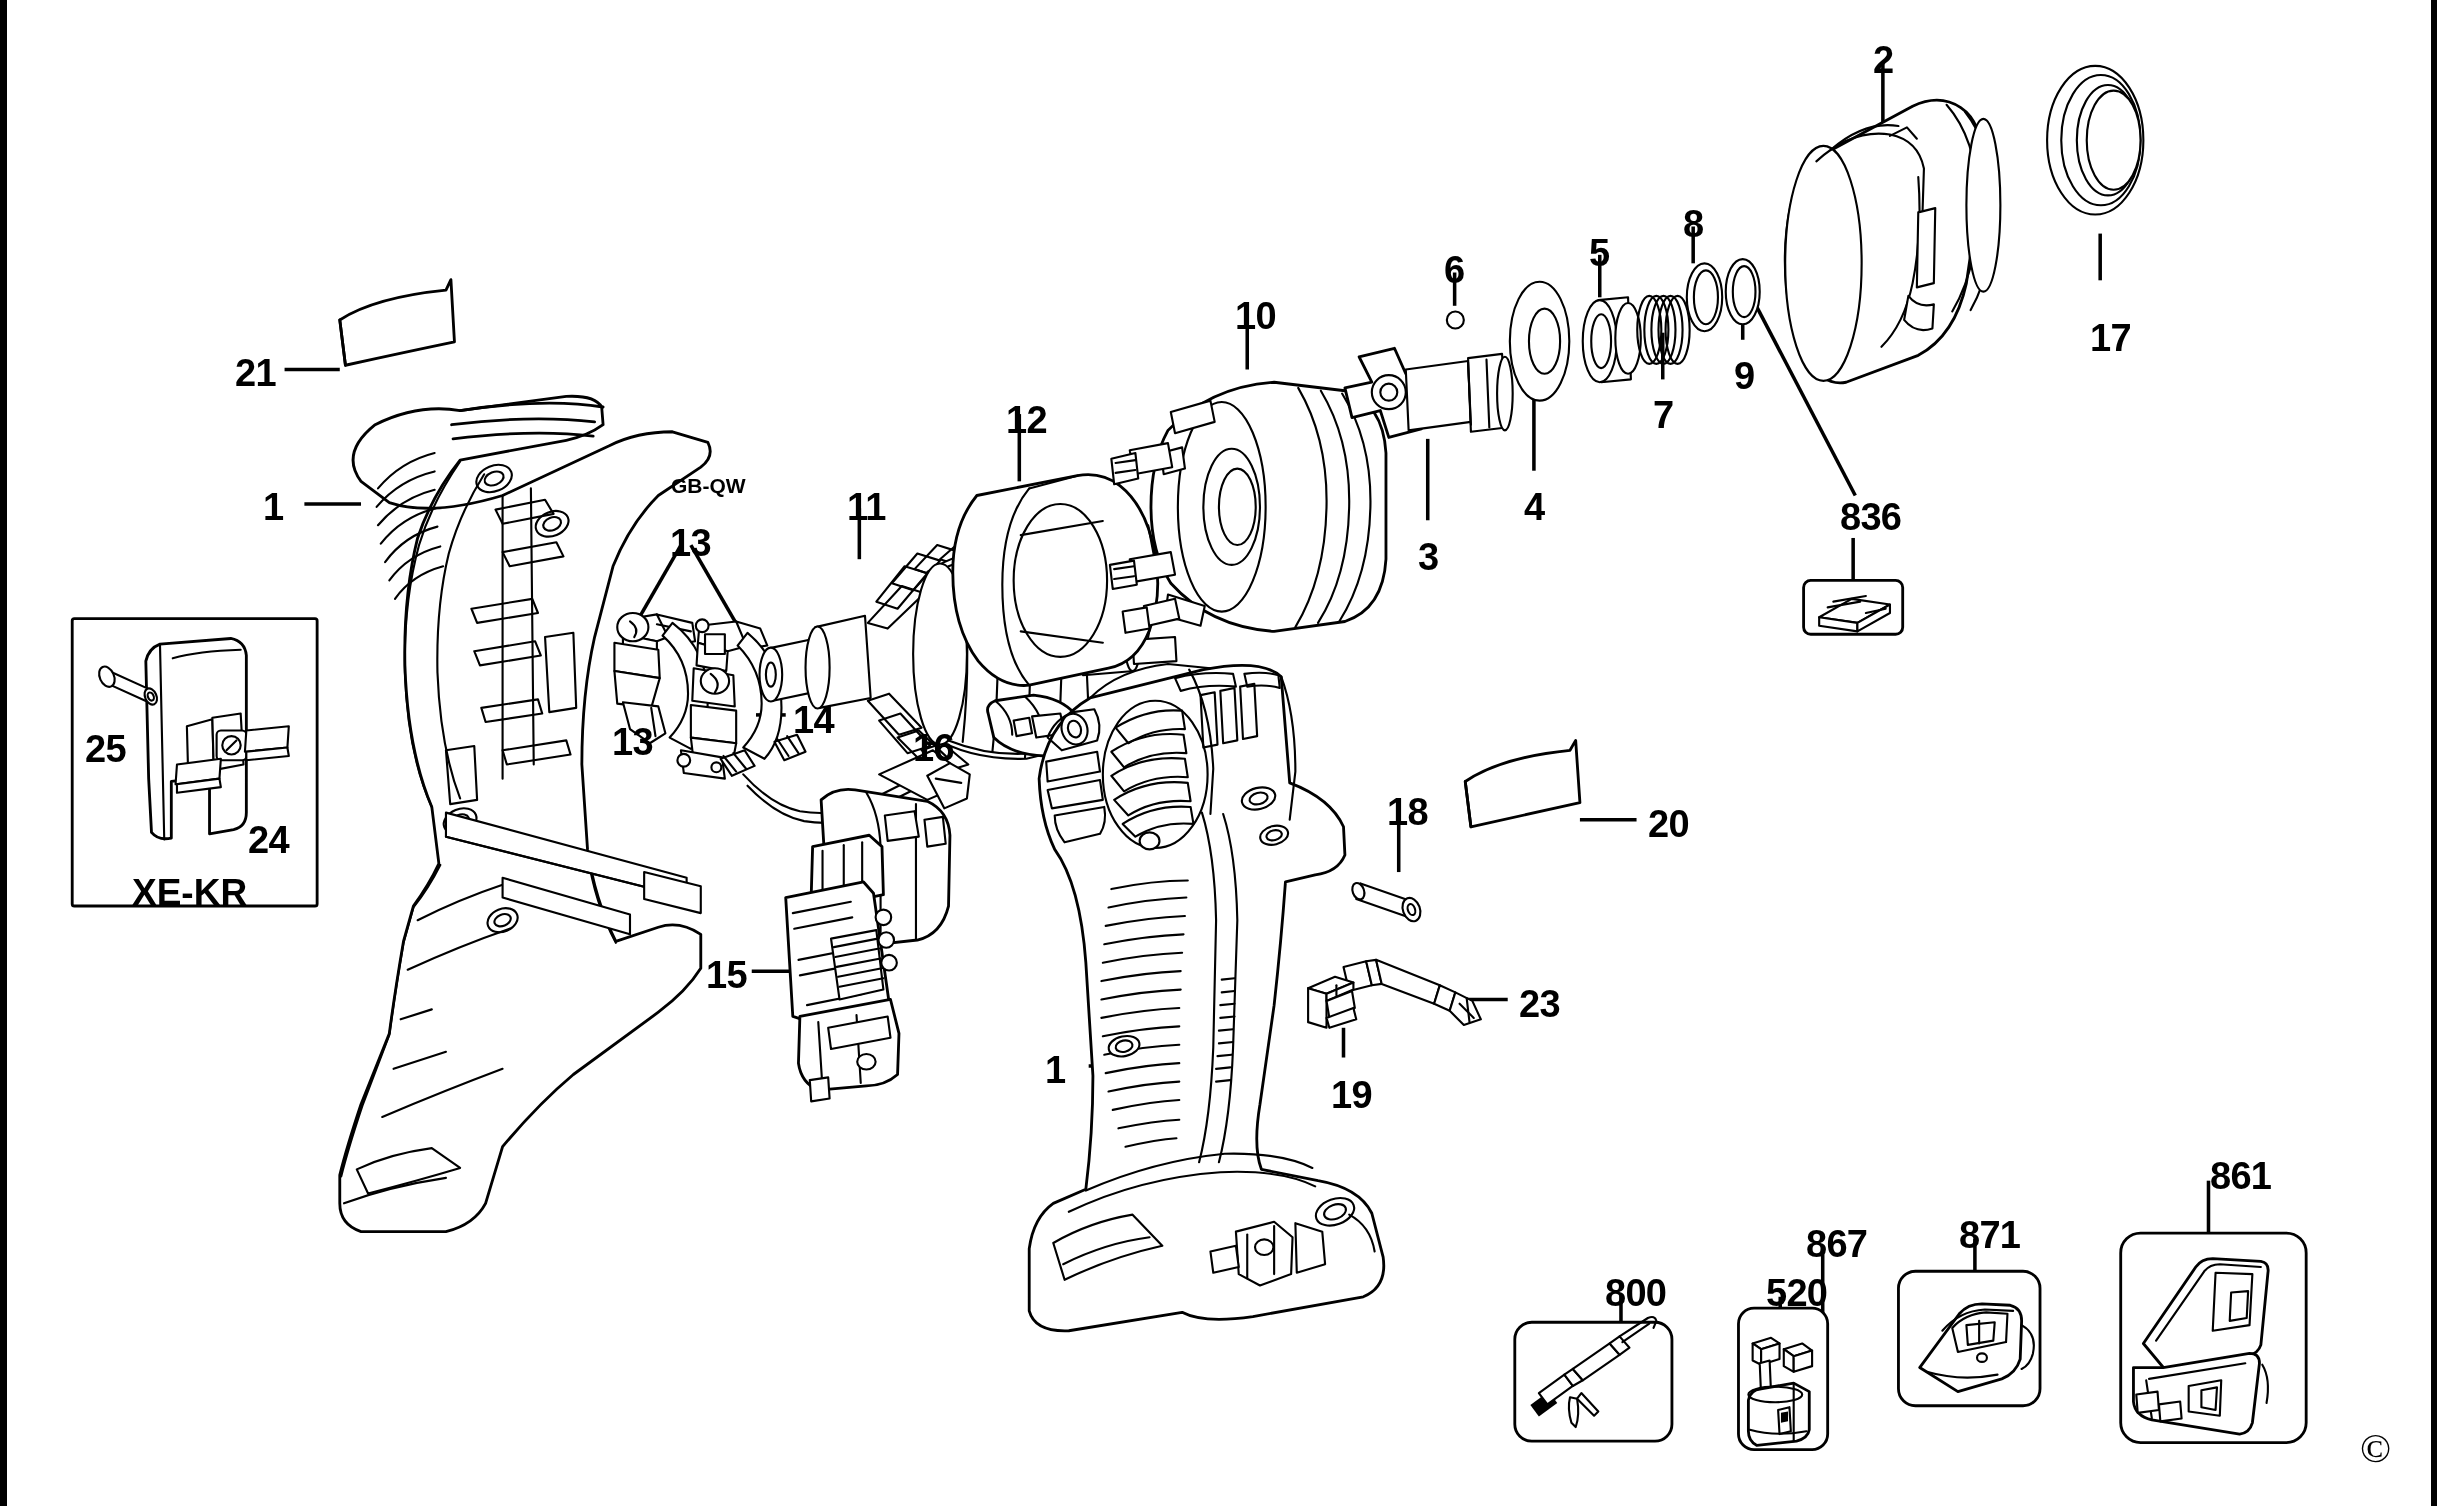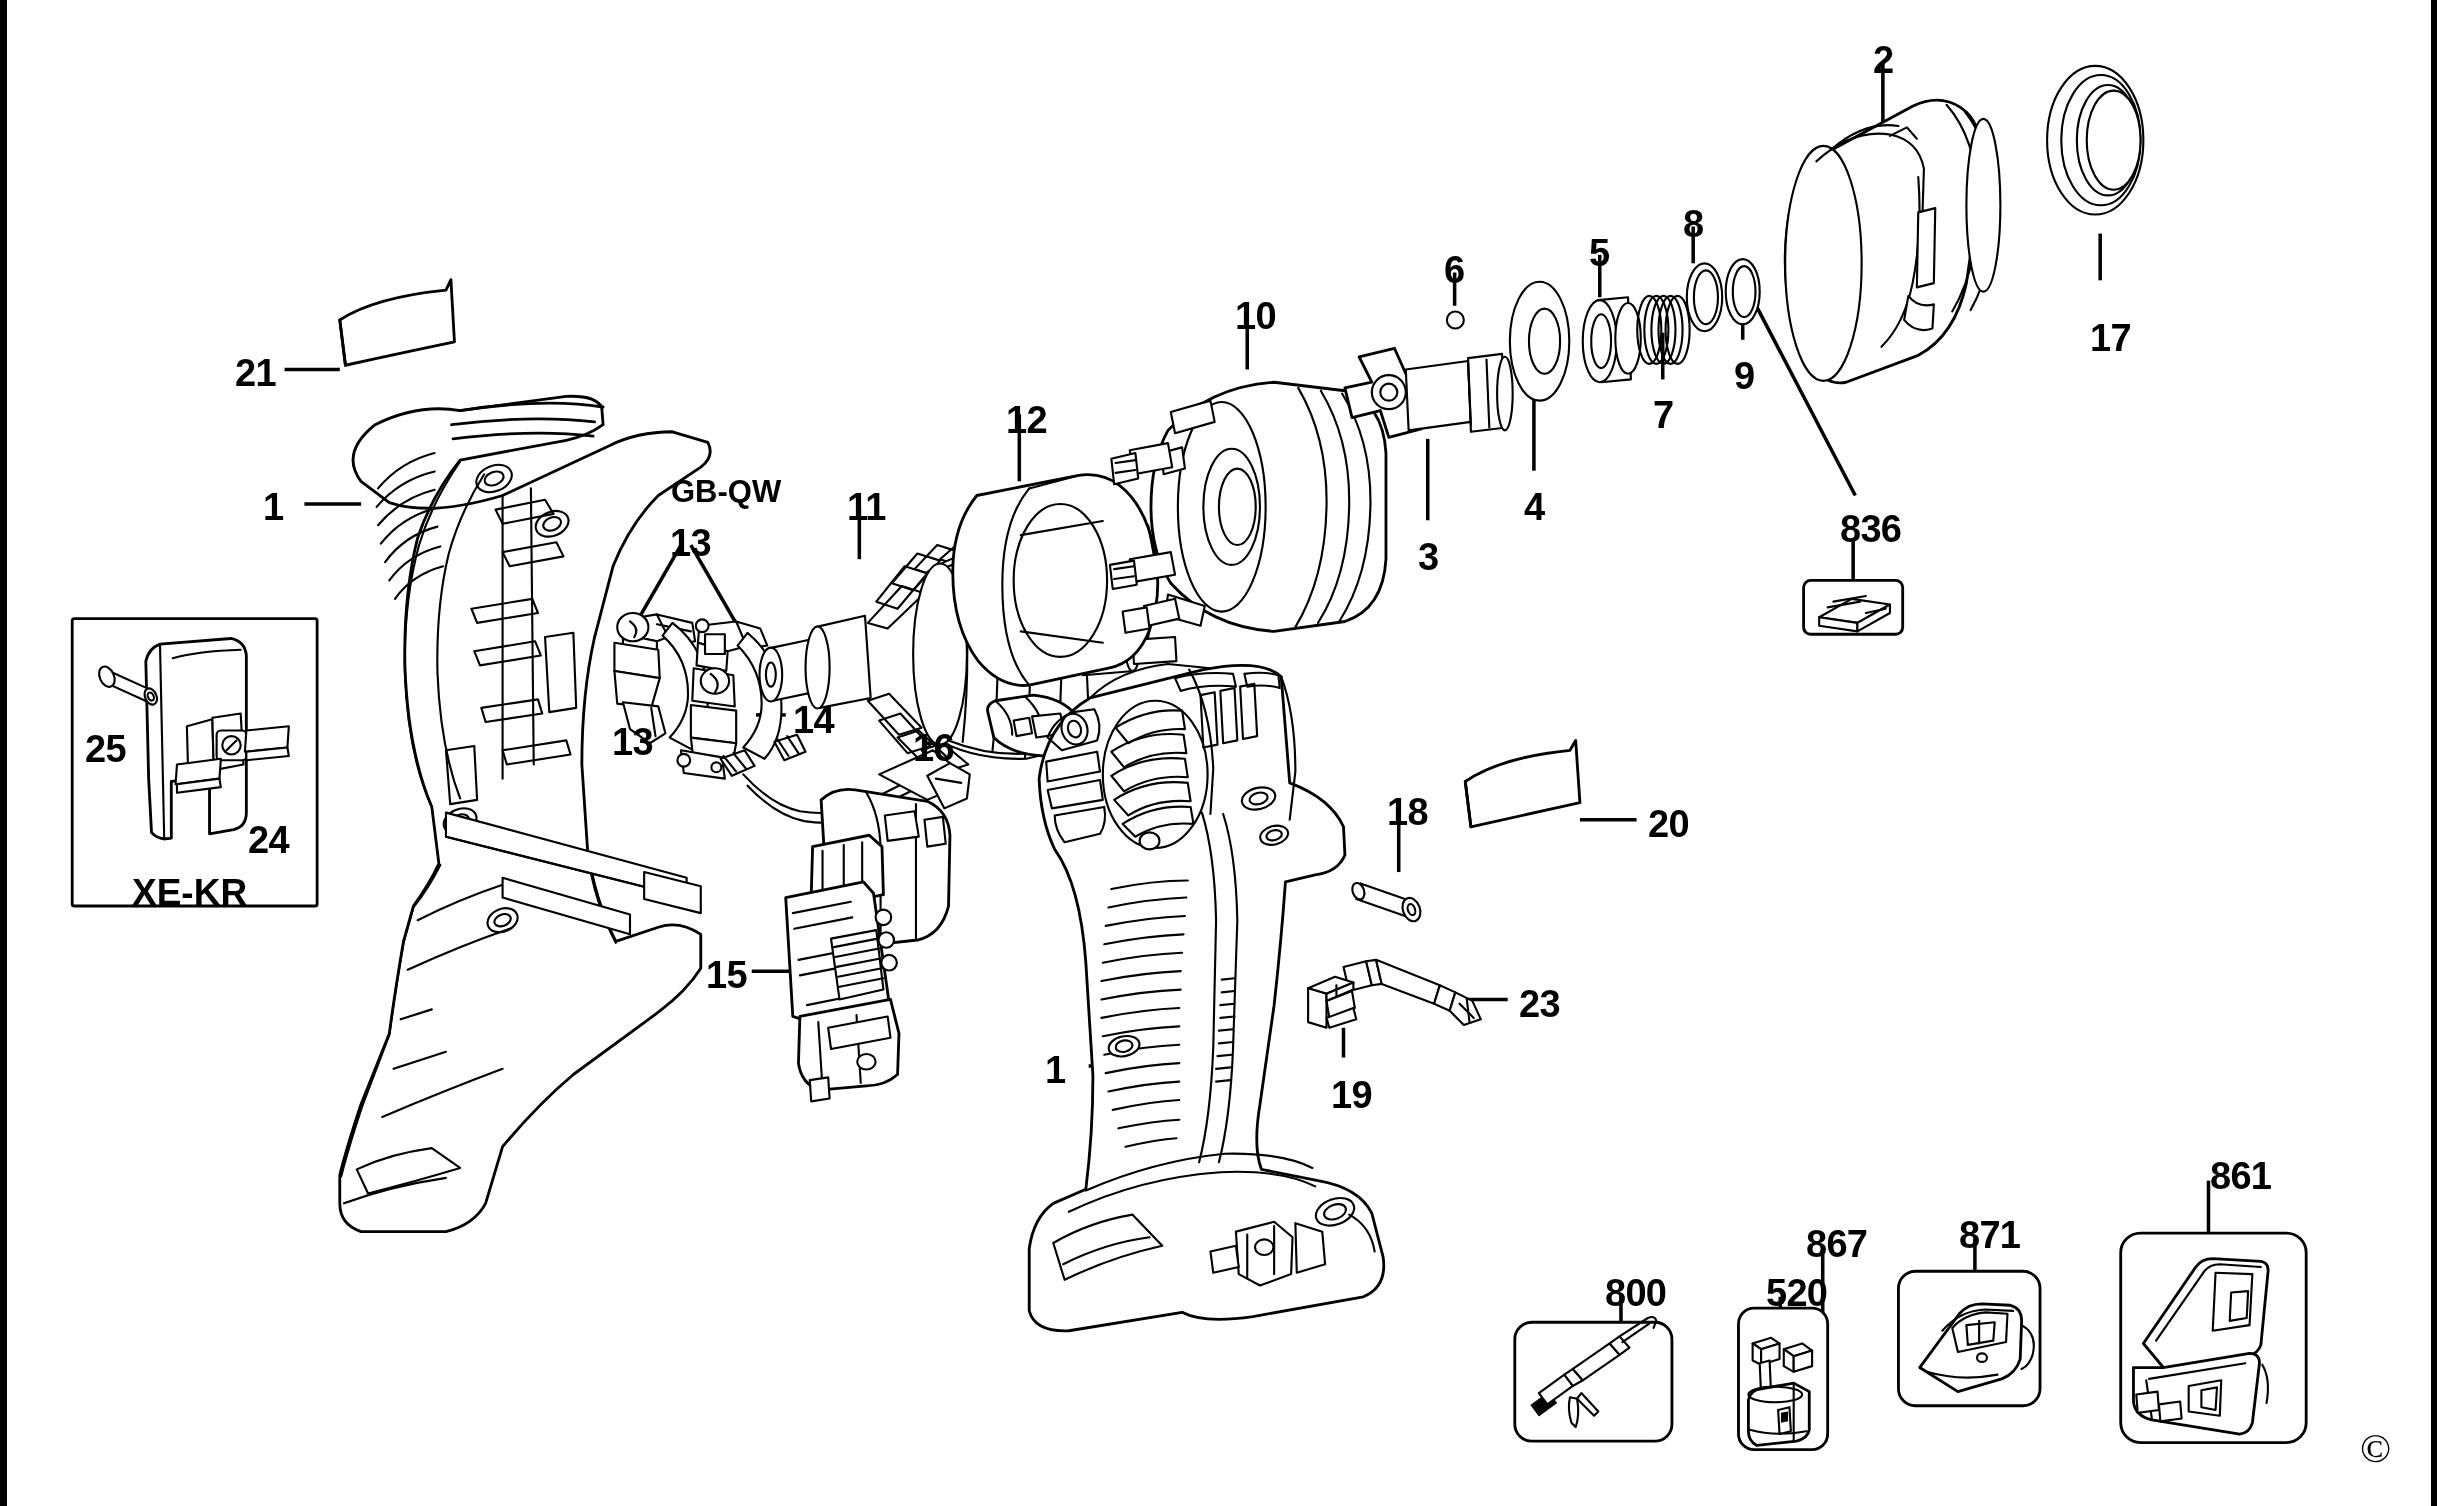--- a/index.html
+++ b/index.html
@@ -21,21 +21,21 @@
     color:#000;
     font-size:38px;
     line-height:1;
     letter-spacing:-0.7px;
     white-space:nowrap;
   }
   .grp-label{
     position:absolute;
     font-family:"Liberation Sans", sans-serif;
     font-weight:bold;
-    font-size:31px;
+    font-size:21px;
     color:#000;
     white-space:nowrap;
   }
   .copy{
     position:absolute;
     font-family:"Liberation Serif", serif;
     font-size:41px;
     color:#000;
   }
 </style>
@@ -689,21 +689,21 @@
   <div class="cal" style="left:1228px;top:297px;">10</div>
   <div class="cal" style="left:1411px;top:538px;">3</div>
   <div class="cal" style="left:1437px;top:251px;">6</div>
   <div class="cal" style="left:1517px;top:488px;">4</div>
   <div class="cal" style="left:1582px;top:234px;">5</div>
   <div class="cal" style="left:1646px;top:396px;">7</div>
   <div class="cal" style="left:1676px;top:205px;">8</div>
   <div class="cal" style="left:1727px;top:357px;">9</div>
   <div class="cal" style="left:1866px;top:41px;">2</div>
   <div class="cal" style="left:2083px;top:299px;margin-top:20px;">17</div>
-  <div class="cal" style="left:1833px;top:510px;text-align:center;">836</div>
+  <div class="cal" style="left:1833px;top:498px;text-align:center;">836</div>
   <div class="cal" style="left:906px;top:729px;">16</div>
   <div class="cal" style="left:699px;top:956px;">15</div>
   <div class="cal" style="left:1038px;top:1051px;">1</div>
   <div class="cal" style="left:1380px;top:793px;">18</div>
   <div class="cal" style="left:1641px;top:805px;">20</div>
   <div class="cal" style="left:1512px;top:985px;">23</div>
   <div class="cal" style="left:1324px;top:1076px;">19</div>
   <div class="cal" style="left:1598px;top:1274px;">800</div>
   <div class="cal" style="left:1759px;top:1274px;">520</div>
   <div class="cal" style="left:1799px;top:1225px;">867</div>

